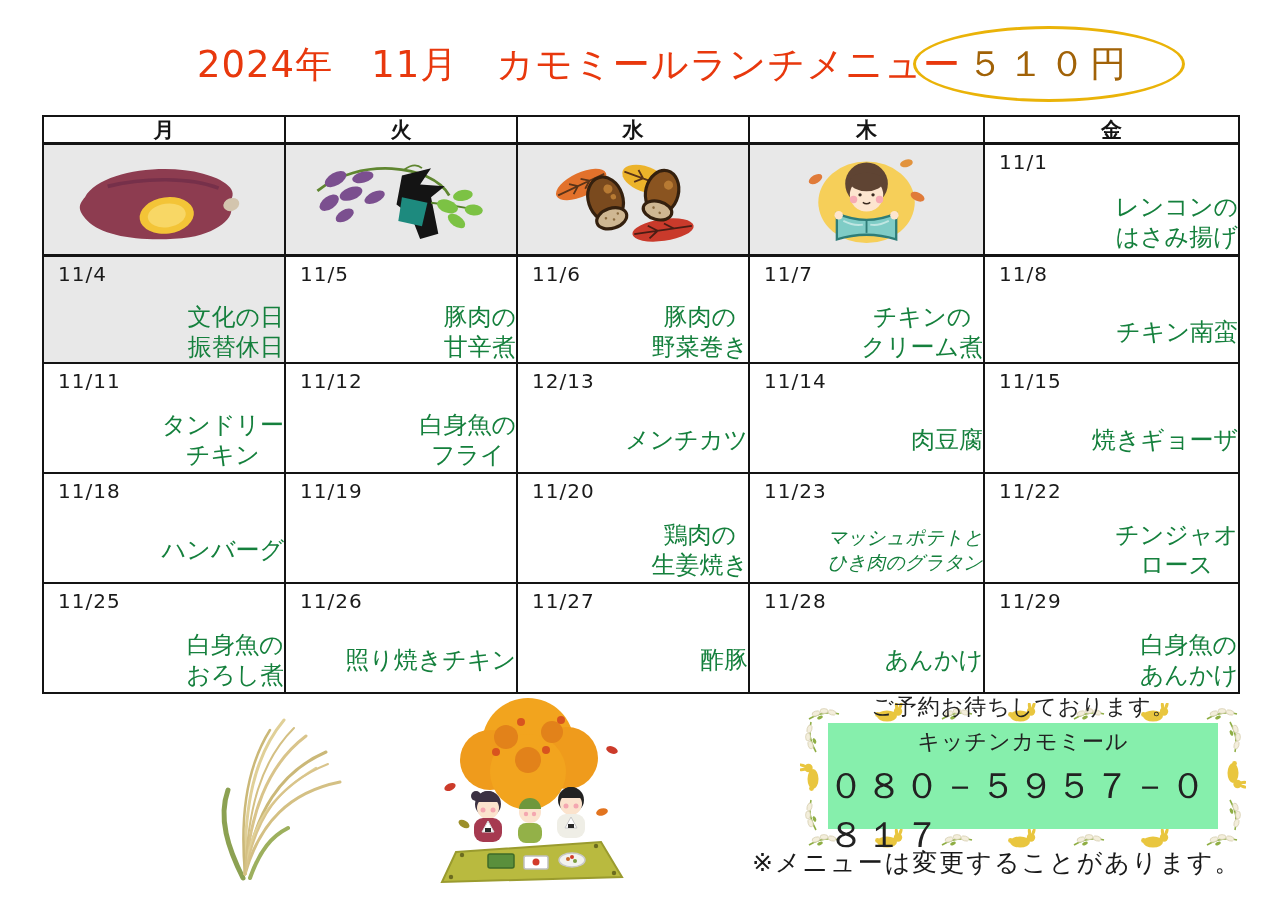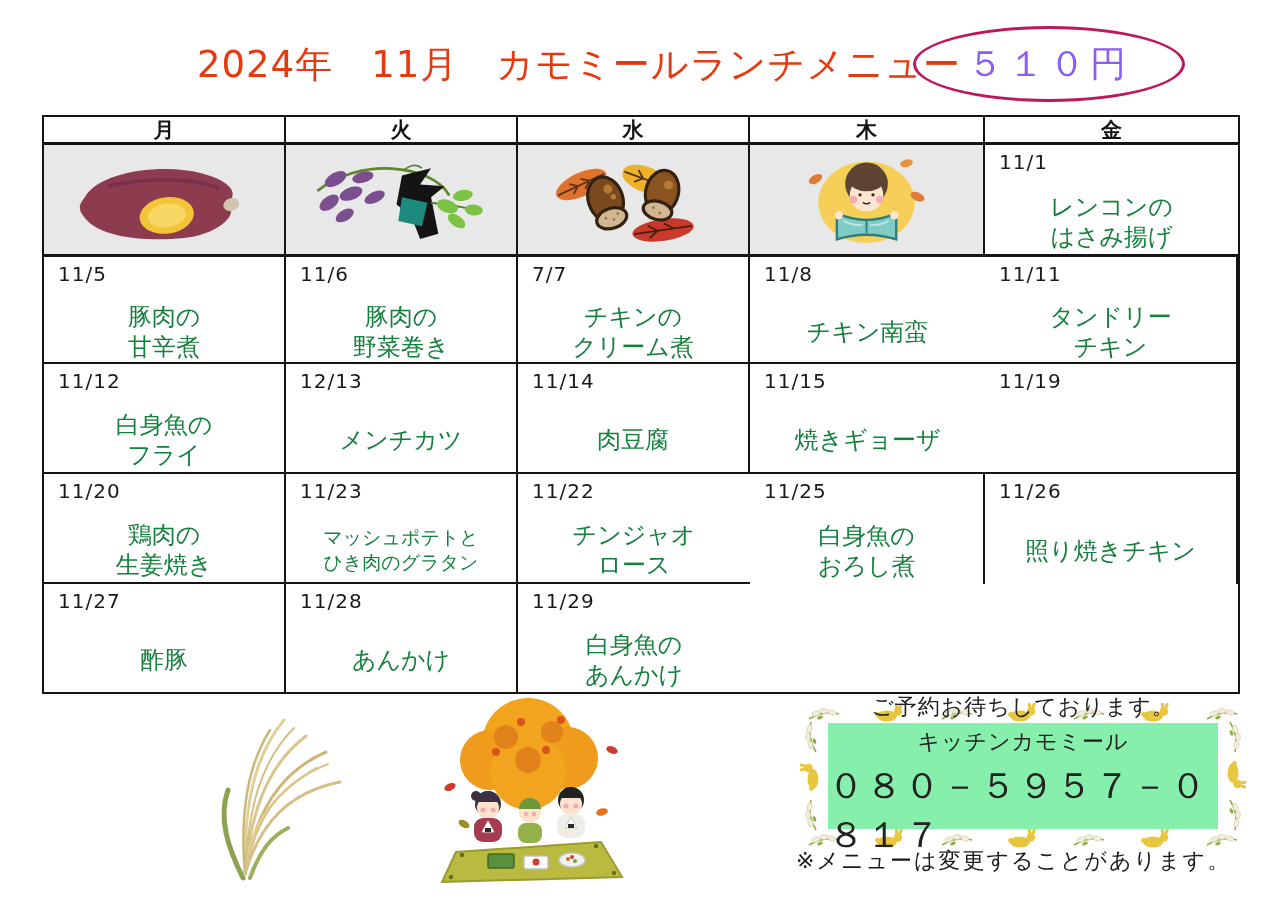--- a/index.html
+++ b/index.html
@@ -11,23 +11,23 @@
   }
 
   
   .title {
     position:absolute; left:197px; top:40px;
     font-size:37px; font-weight:400; color:#e8380d;
     letter-spacing:1px; white-space:nowrap;
   }
   .price-oval {
     position:absolute; left:913px; top:26px; width:272px; height:76px;
-    border:3px solid #be185d; border-radius:50%;
+    border:3px solid #eab308; border-radius:50%;
     display:flex; align-items:center; justify-content:center;
-    font-size:36px; color:#8b5cf6; letter-spacing:5px;
+    font-size:36px; color:#a16207; letter-spacing:5px;
   }
 
   
   .calendar {
     position:absolute; left:42px; top:115px;
     display:grid;
     grid-template-columns:242px 232px 232px 235px 253px;
     grid-template-rows:28px 112px 107px 110px 110px 108px;
     border:2px solid #141414; background:#fff;
   }
@@ -40,32 +40,32 @@
   .lastrow { border-bottom:none; }
   .hdr {
     display:flex; align-items:center; justify-content:center;
     font-size:21px; font-weight:600; color:#141414;
     border-bottom-width:3px;
   }
   .gray { background:#e8e8e8; }
   .imgcell { display:flex; align-items:center; justify-content:center; border-bottom-width:3px; }
   .imgcell svg { display:block; }
   .menucell {
-    display:flex; flex-direction:column; align-items:center; justify-content:center;
+    display:flex; flex-direction:column; align-items:flex-end; justify-content:center;
     padding-top:44px;
   }
   .date {
     position:absolute; top:5px; left:14px;
     font-size:20px; color:#1a1a1a; letter-spacing:1px;
   }
   .menu {
     font-size:24px; font-weight:500; color:#15803d;
     line-height:1.25; text-align:center; white-space:pre-line;
   }
-  .menu.small { font-size:19px; line-height:1.3; }
+  .menu.small { font-size:19px; line-height:1.3;font-style:italic; }
 
   
   .deco { position:absolute; }
 
   
   .frame { position:absolute; left:798px; top:703px; width:450px; height:146px; }
   .frame-top, .frame-bottom {
     position:absolute; left:8px; right:8px; height:20px;
     display:flex; justify-content:space-between; align-items:center;
   }
@@ -83,21 +83,21 @@
   .frame-text {
     position:absolute; left:30px; right:30px; top:20px; bottom:20px;
     display:flex; flex-direction:column; align-items:center; justify-content:center;
     gap:5px; background:#86efac;
   }
   .res-line { font-size:22px; color:#222; letter-spacing:1px; }
   .res-phone { font-size:36px; color:#222; letter-spacing:2px; }
 
   .note {
     position:absolute; left:752px; top:846px;
-    font-size:22px; color:#1a1a1a; letter-spacing:2px; white-space:nowrap;margin-left:44px;
+    font-size:25px; color:#1a1a1a; letter-spacing:2px; white-space:nowrap;
   }
 </style>
 </head>
 <body>
 
 <svg width="0" height="0" style="position:absolute">
   <defs>
     <g id="m-rabbit">
       <ellipse cx="15" cy="13" rx="10" ry="5.5" fill="#e9c63f"></ellipse>
       <circle cx="26" cy="8.5" r="4.2" fill="#e9c63f"></circle>
@@ -211,32 +211,37 @@
         <circle cx="87" cy="72" r="4.5" fill="#fde5cf"></circle>
           <circle cx="147" cy="72" r="4.5" fill="#fde5cf"></circle>
       </svg>
     </div>
     <div class="cell menucell lastcol" style="border-bottom-width:3px">
       <div class="date">11/1</div>
       <div class="menu">レンコンの
 はさみ揚げ</div>
     </div>
 
+    <div class="cell menucell gray">
+      <div class="date">11/4</div>
+      <div class="menu">文化の日
+振替休日</div>
+    </div>
     <div class="cell menucell">
       <div class="date">11/5</div>
       <div class="menu">豚肉の
 甘辛煮</div>
     </div>
     <div class="cell menucell">
       <div class="date">11/6</div>
       <div class="menu">豚肉の
 野菜巻き</div>
     </div>
     <div class="cell menucell">
-      <div class="date">7/7</div>
+      <div class="date">11/7</div>
       <div class="menu">チキンの
 クリーム煮</div>
     </div>
     <div class="cell menucell lastcol">
       <div class="date">11/8</div>
       <div class="menu">チキン南蛮</div>
     </div>
 
     <div class="cell menucell">
       <div class="date">11/11</div>
@@ -254,20 +259,24 @@
     </div>
     <div class="cell menucell">
       <div class="date">11/14</div>
       <div class="menu">肉豆腐</div>
     </div>
     <div class="cell menucell lastcol">
       <div class="date">11/15</div>
       <div class="menu">焼きギョーザ</div>
     </div>
 
+    <div class="cell menucell">
+      <div class="date">11/18</div>
+      <div class="menu">ハンバーグ</div>
+    </div>
     <div class="cell menucell">
       <div class="date">11/19</div>
     </div>
     <div class="cell menucell">
       <div class="date">11/20</div>
       <div class="menu">鶏肉の
 生姜焼き</div>
     </div>
     <div class="cell menucell">
       <div class="date">11/23</div>

